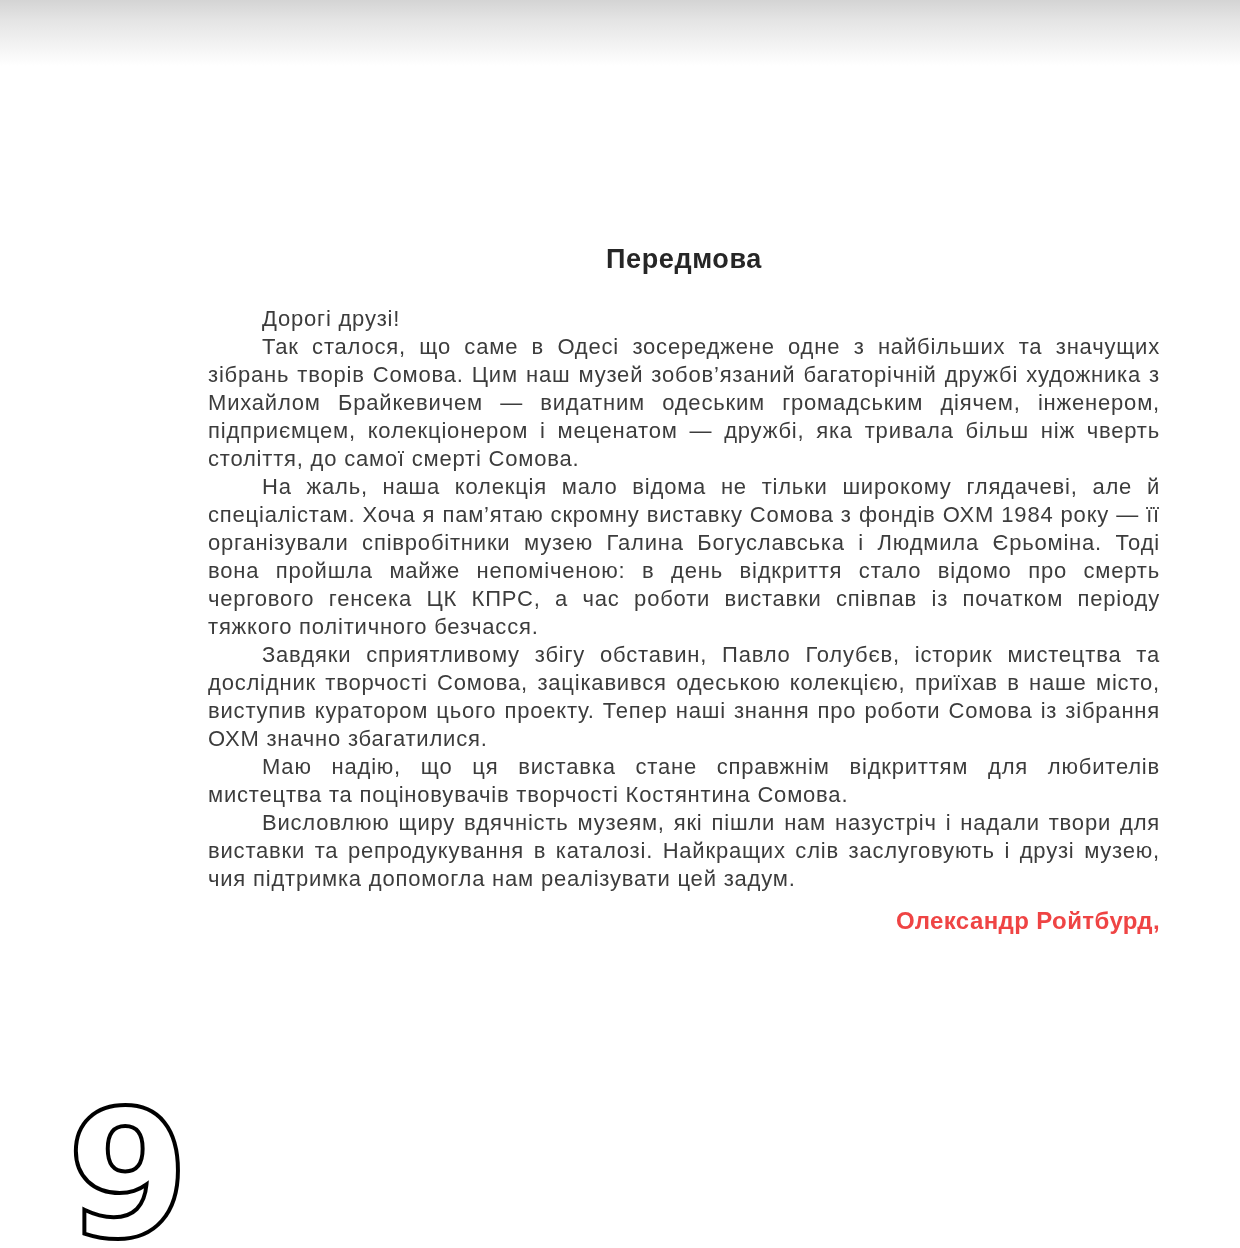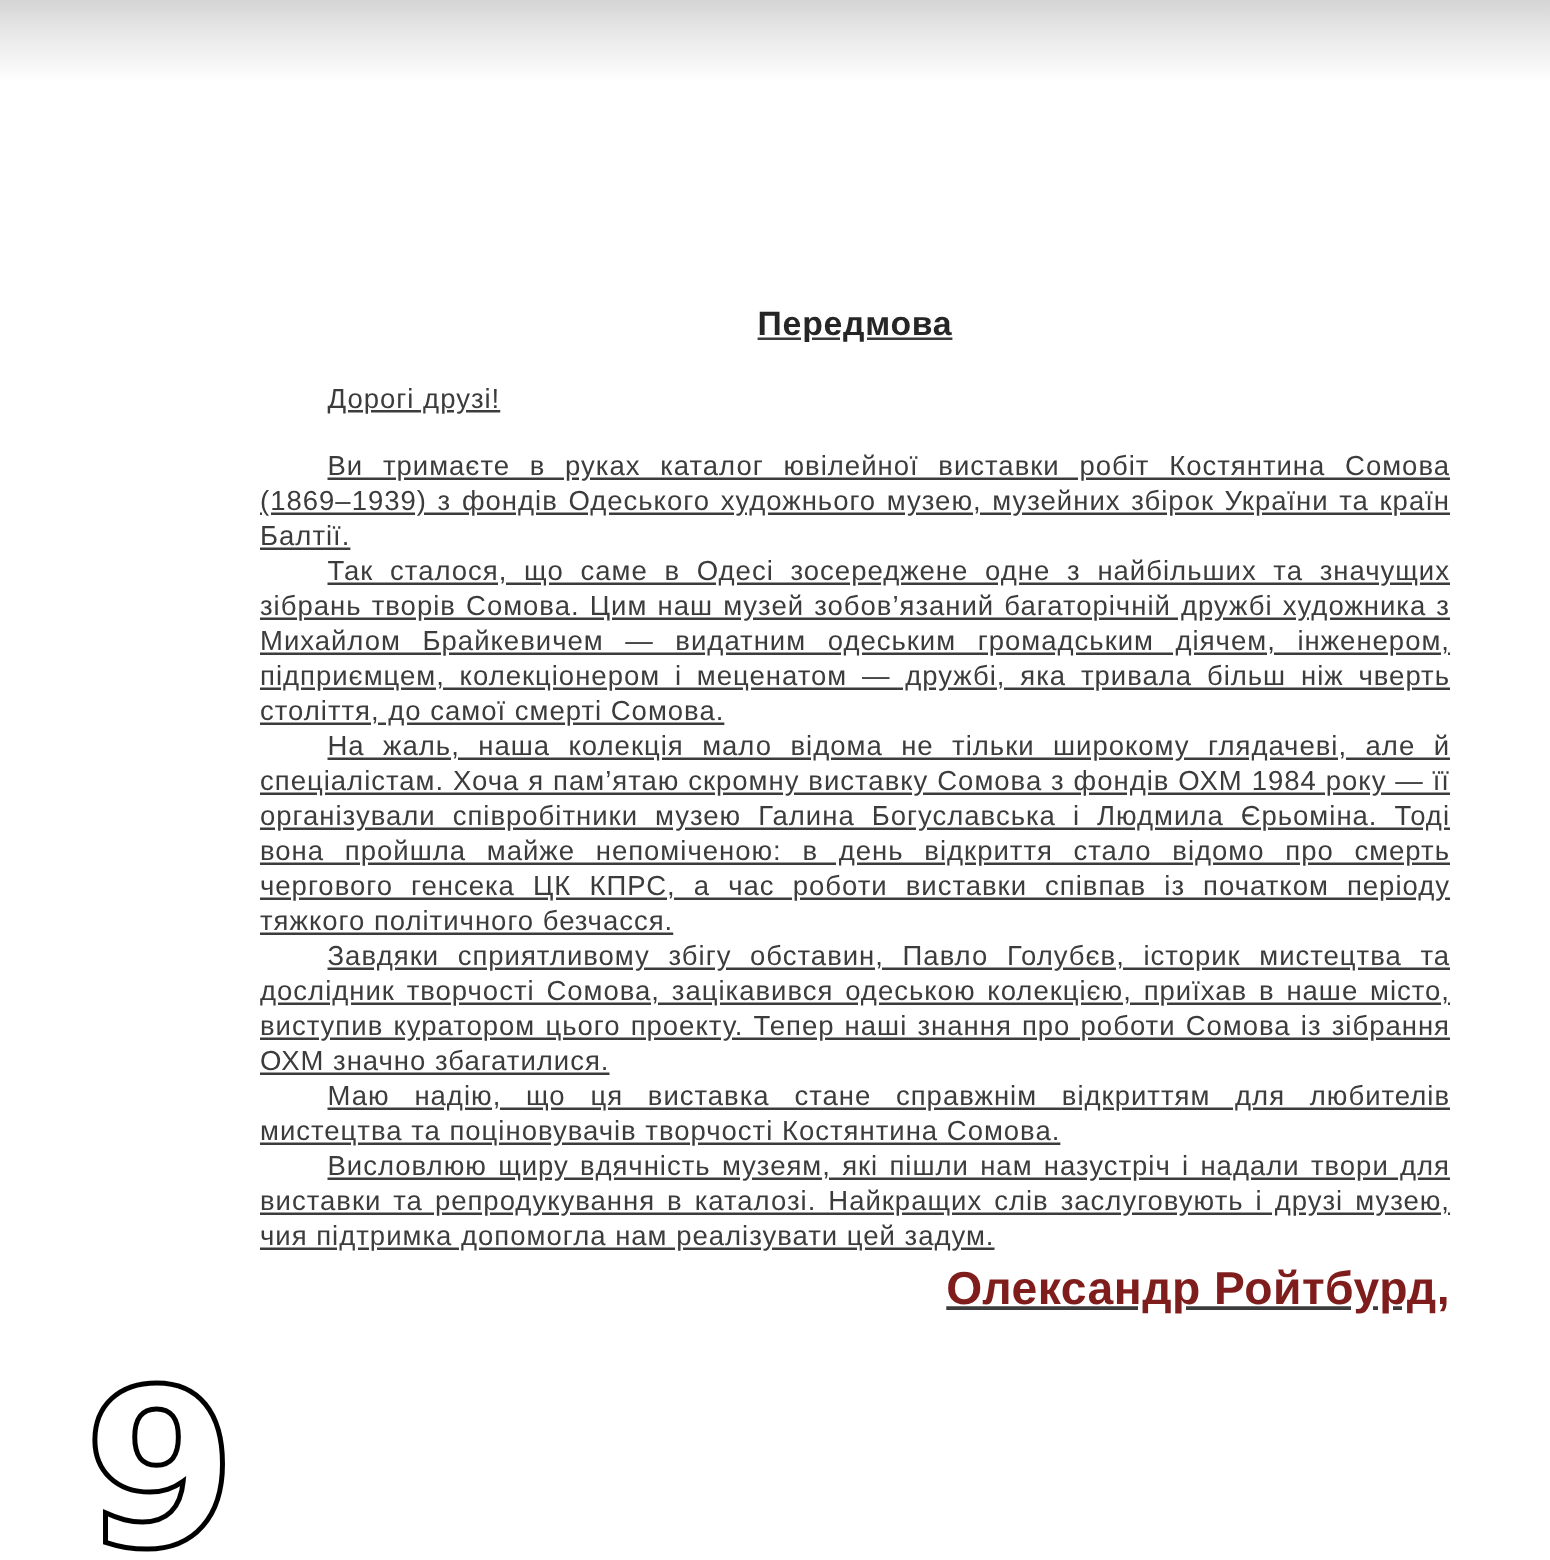--- a/index.html
+++ b/index.html
@@ -16,21 +16,20 @@
     top: 0; left: 0; right: 0;
     height: 66px;
     background: linear-gradient(to bottom, #d4d4d4 0%, #e4e4e4 30%, #ffffff 100%);
   }
   .content {
     position: absolute;
     left: 208px;
     top: 243px;
     width: 952px;
     color: #3c3c3c;
-    text-decoration: underline;
   }
   .title {
     margin: 0;
     text-align: center;
     font-size: 27px;
     line-height: 32px;
     font-weight: 700;
     letter-spacing: 0.6px;
     color: #262626;
   }
@@ -53,25 +52,25 @@
     hyphens: manual;
     -webkit-hyphens: manual;
   }
   .body-par.first { margin-top: 26px; }
   .signature {
     margin-top: 12px;
     text-align: right;
     padding-right: 0;
   }
   .sig-name {
-    font-size: 37px;
+    font-size: 24px;
     line-height: 31px;
     font-weight: 700;
     letter-spacing: 0.4px;
-    color: #7f1d1d;
+    color: #ef4444;
   }
   .sig-role {
     font-size: 17px;
     line-height: 20px;
     letter-spacing: 0.3px;
     color: #2e2e2e;
   }
   .page-num-wrap {
     position: absolute;
     left: 62px;
@@ -85,21 +84,20 @@
 
 <div class="page">
 
   <div class="top-gradient"></div>
 
   <div class="content">
     <h1 class="title">Передмова</h1>
 
     <p class="greeting">Дорогі друзі!</p>
 
-    <p class="body-par first">Ви тримаєте в руках каталог ювілейної виставки робіт Костянтина Сомова (1869–1939) з фондів Одеського художнього музею, музейних збірок України та країн Балтії.</p>
     <p class="body-par">Так сталося, що саме в Одесі зосереджене одне з найбільших та значущих зібрань творів Сомова. Цим наш музей зобов’язаний багаторічній дружбі художника з Михай­лом Брайкевичем — видатним одеським громадським діячем, інженером, підприєм­цем, колекціонером і меценатом — дружбі, яка тривала більш ніж чверть століття, до самої смерті Сомова.</p>
     <p class="body-par">На жаль, наша колекція мало відома не тільки широкому глядачеві, але й спеціаліс­там. Хоча я пам’ятаю скромну виставку Сомова з фондів ОХМ 1984 року — її організува­ли співробітники музею Галина Богуславська і Людмила Єрьоміна. Тоді вона пройшла майже непоміченою: в день відкриття стало відомо про смерть чергового генсека ЦК КПРС, а час роботи виставки співпав із початком періоду тяжкого політичного безчасся.</p>
     <p class="body-par">Завдяки сприятливому збігу обставин, Павло Голубєв, історик мистецтва та дослід­ник творчості Сомова, зацікавився одеською колекцією, приїхав в наше місто, виступив куратором цього проекту. Тепер наші знання про роботи Сомова із зібрання ОХМ знач­но збагатилися.</p>
     <p class="body-par">Маю надію, що ця виставка стане справжнім відкриттям для любителів мистецтва та поціновувачів творчості Костянтина Сомова.</p>
     <p class="body-par">Висловлюю щиру вдячність музеям, які пішли нам назустріч і надали твори для ви­ставки та репродукування в каталозі. Найкращих слів заслуговують і друзі музею, чия підтримка допомогла нам реалізувати цей задум.</p>
 
     <div class="signature">
       <div class="sig-name">Олександр Ройтбурд,</div>
     </div>
   </div>

